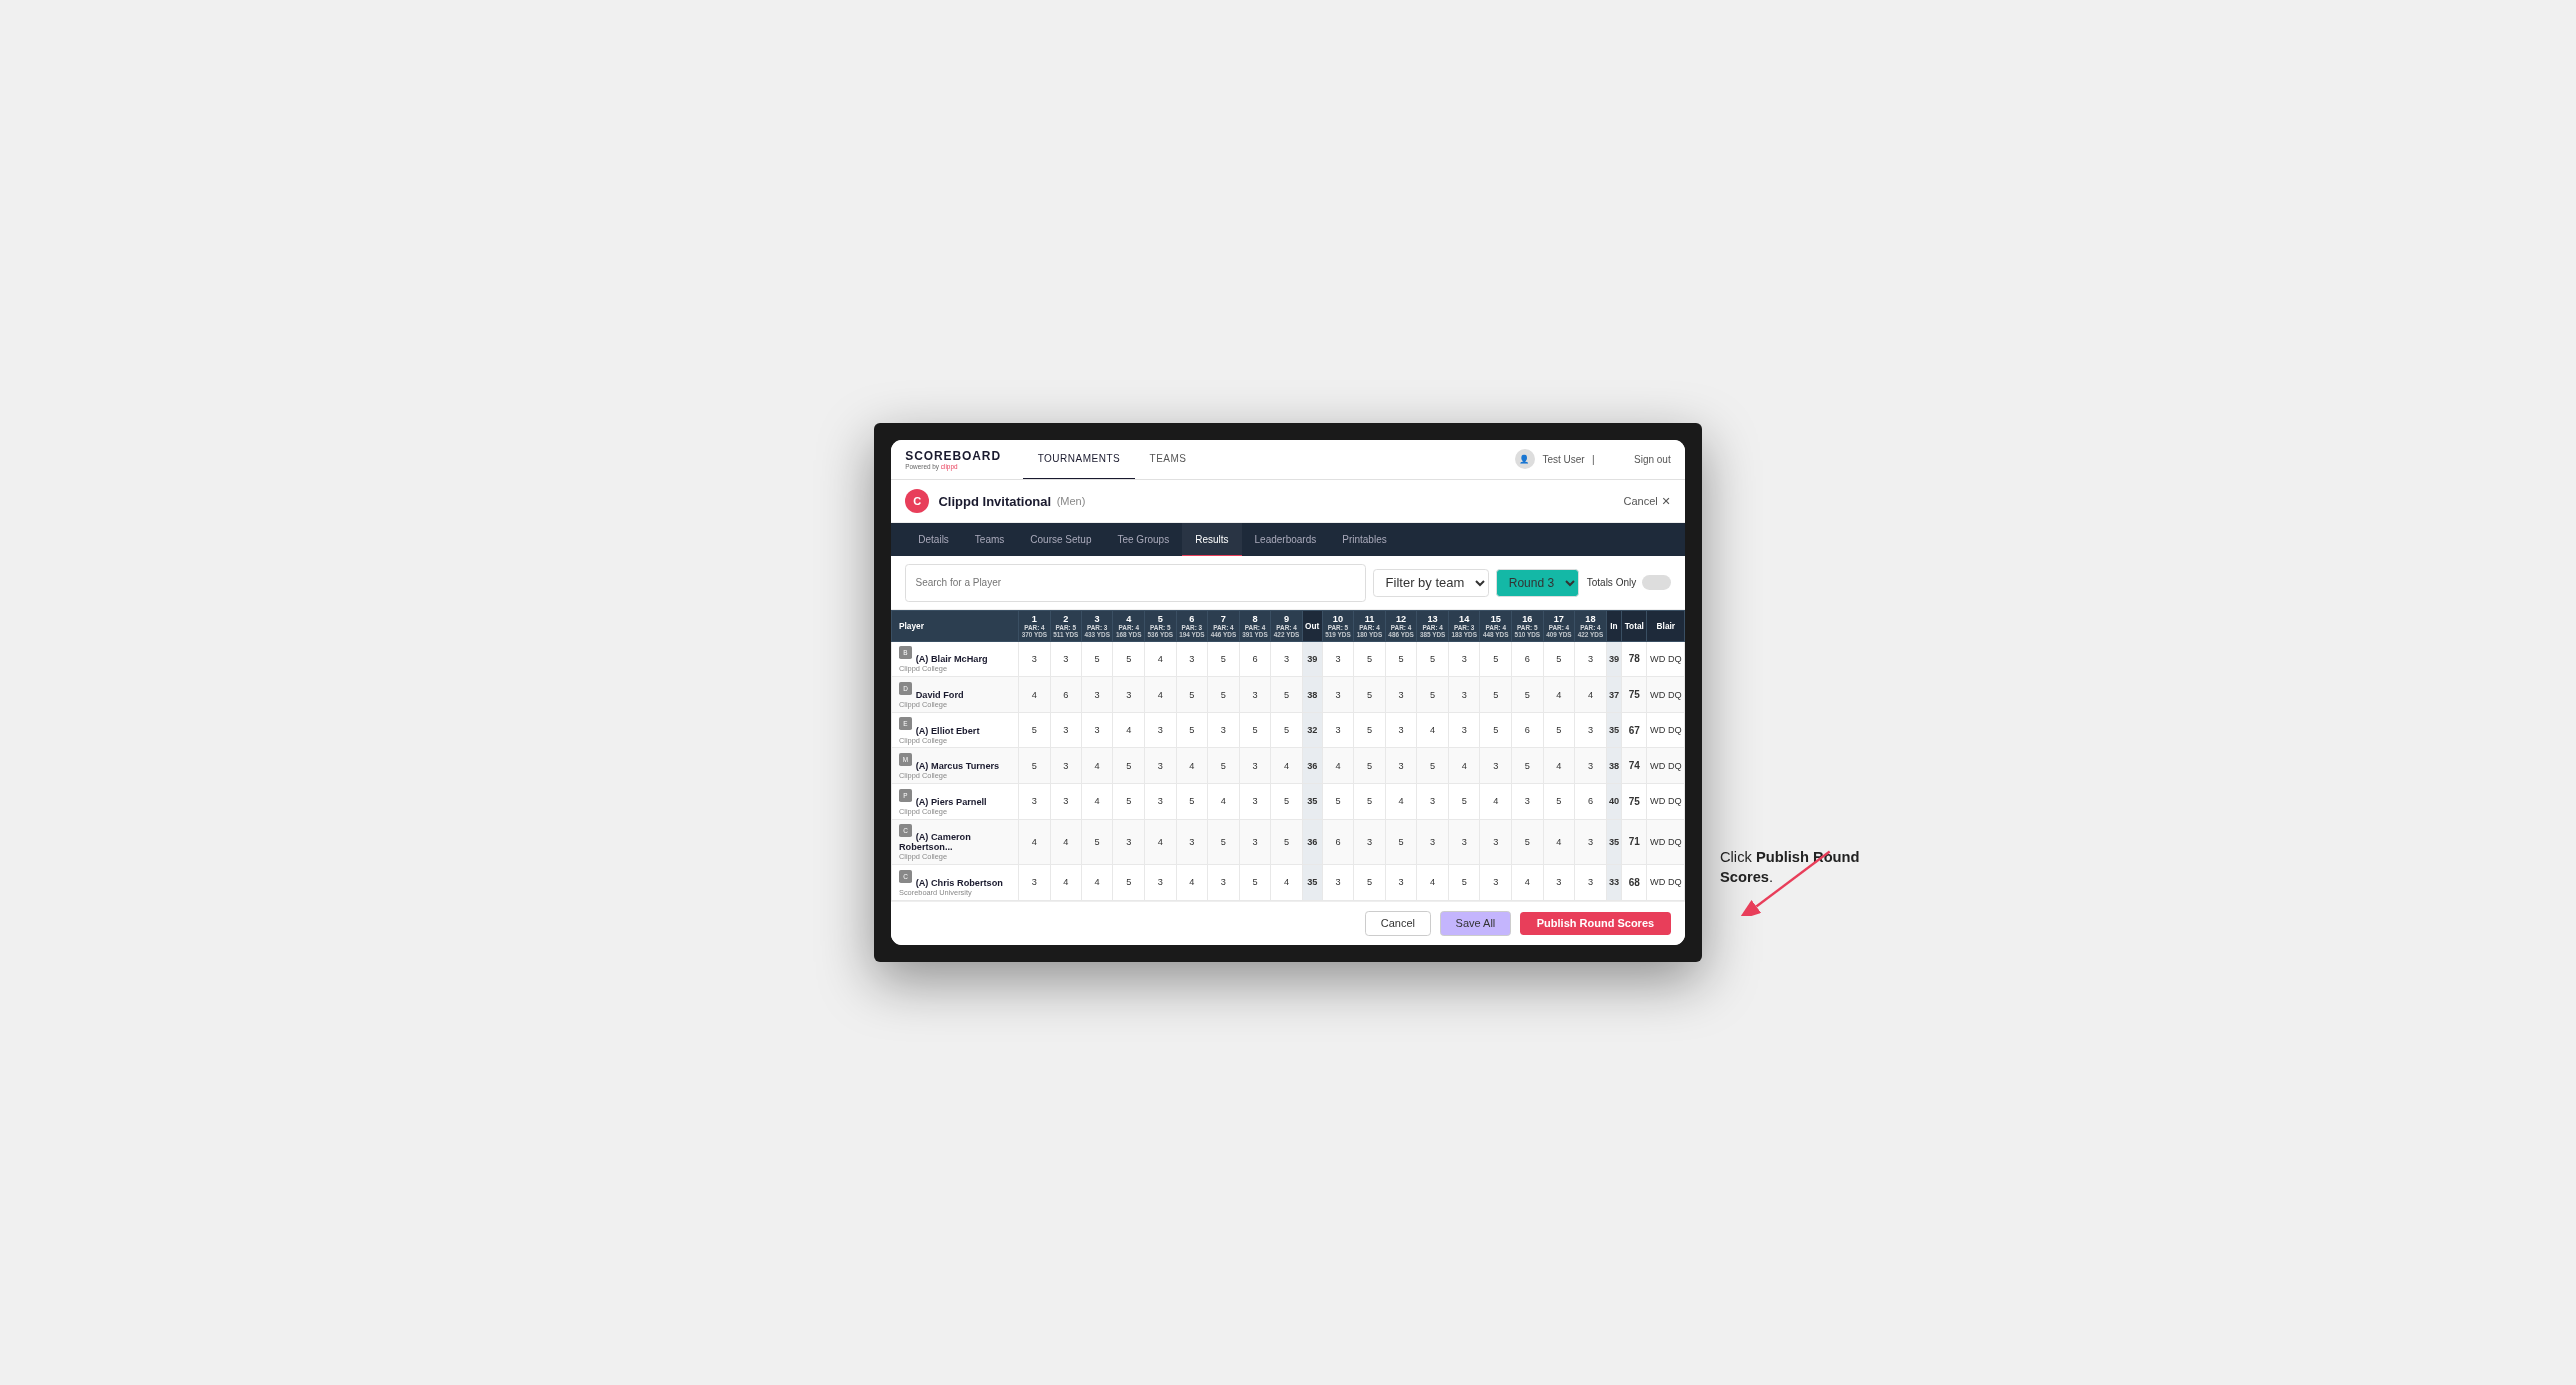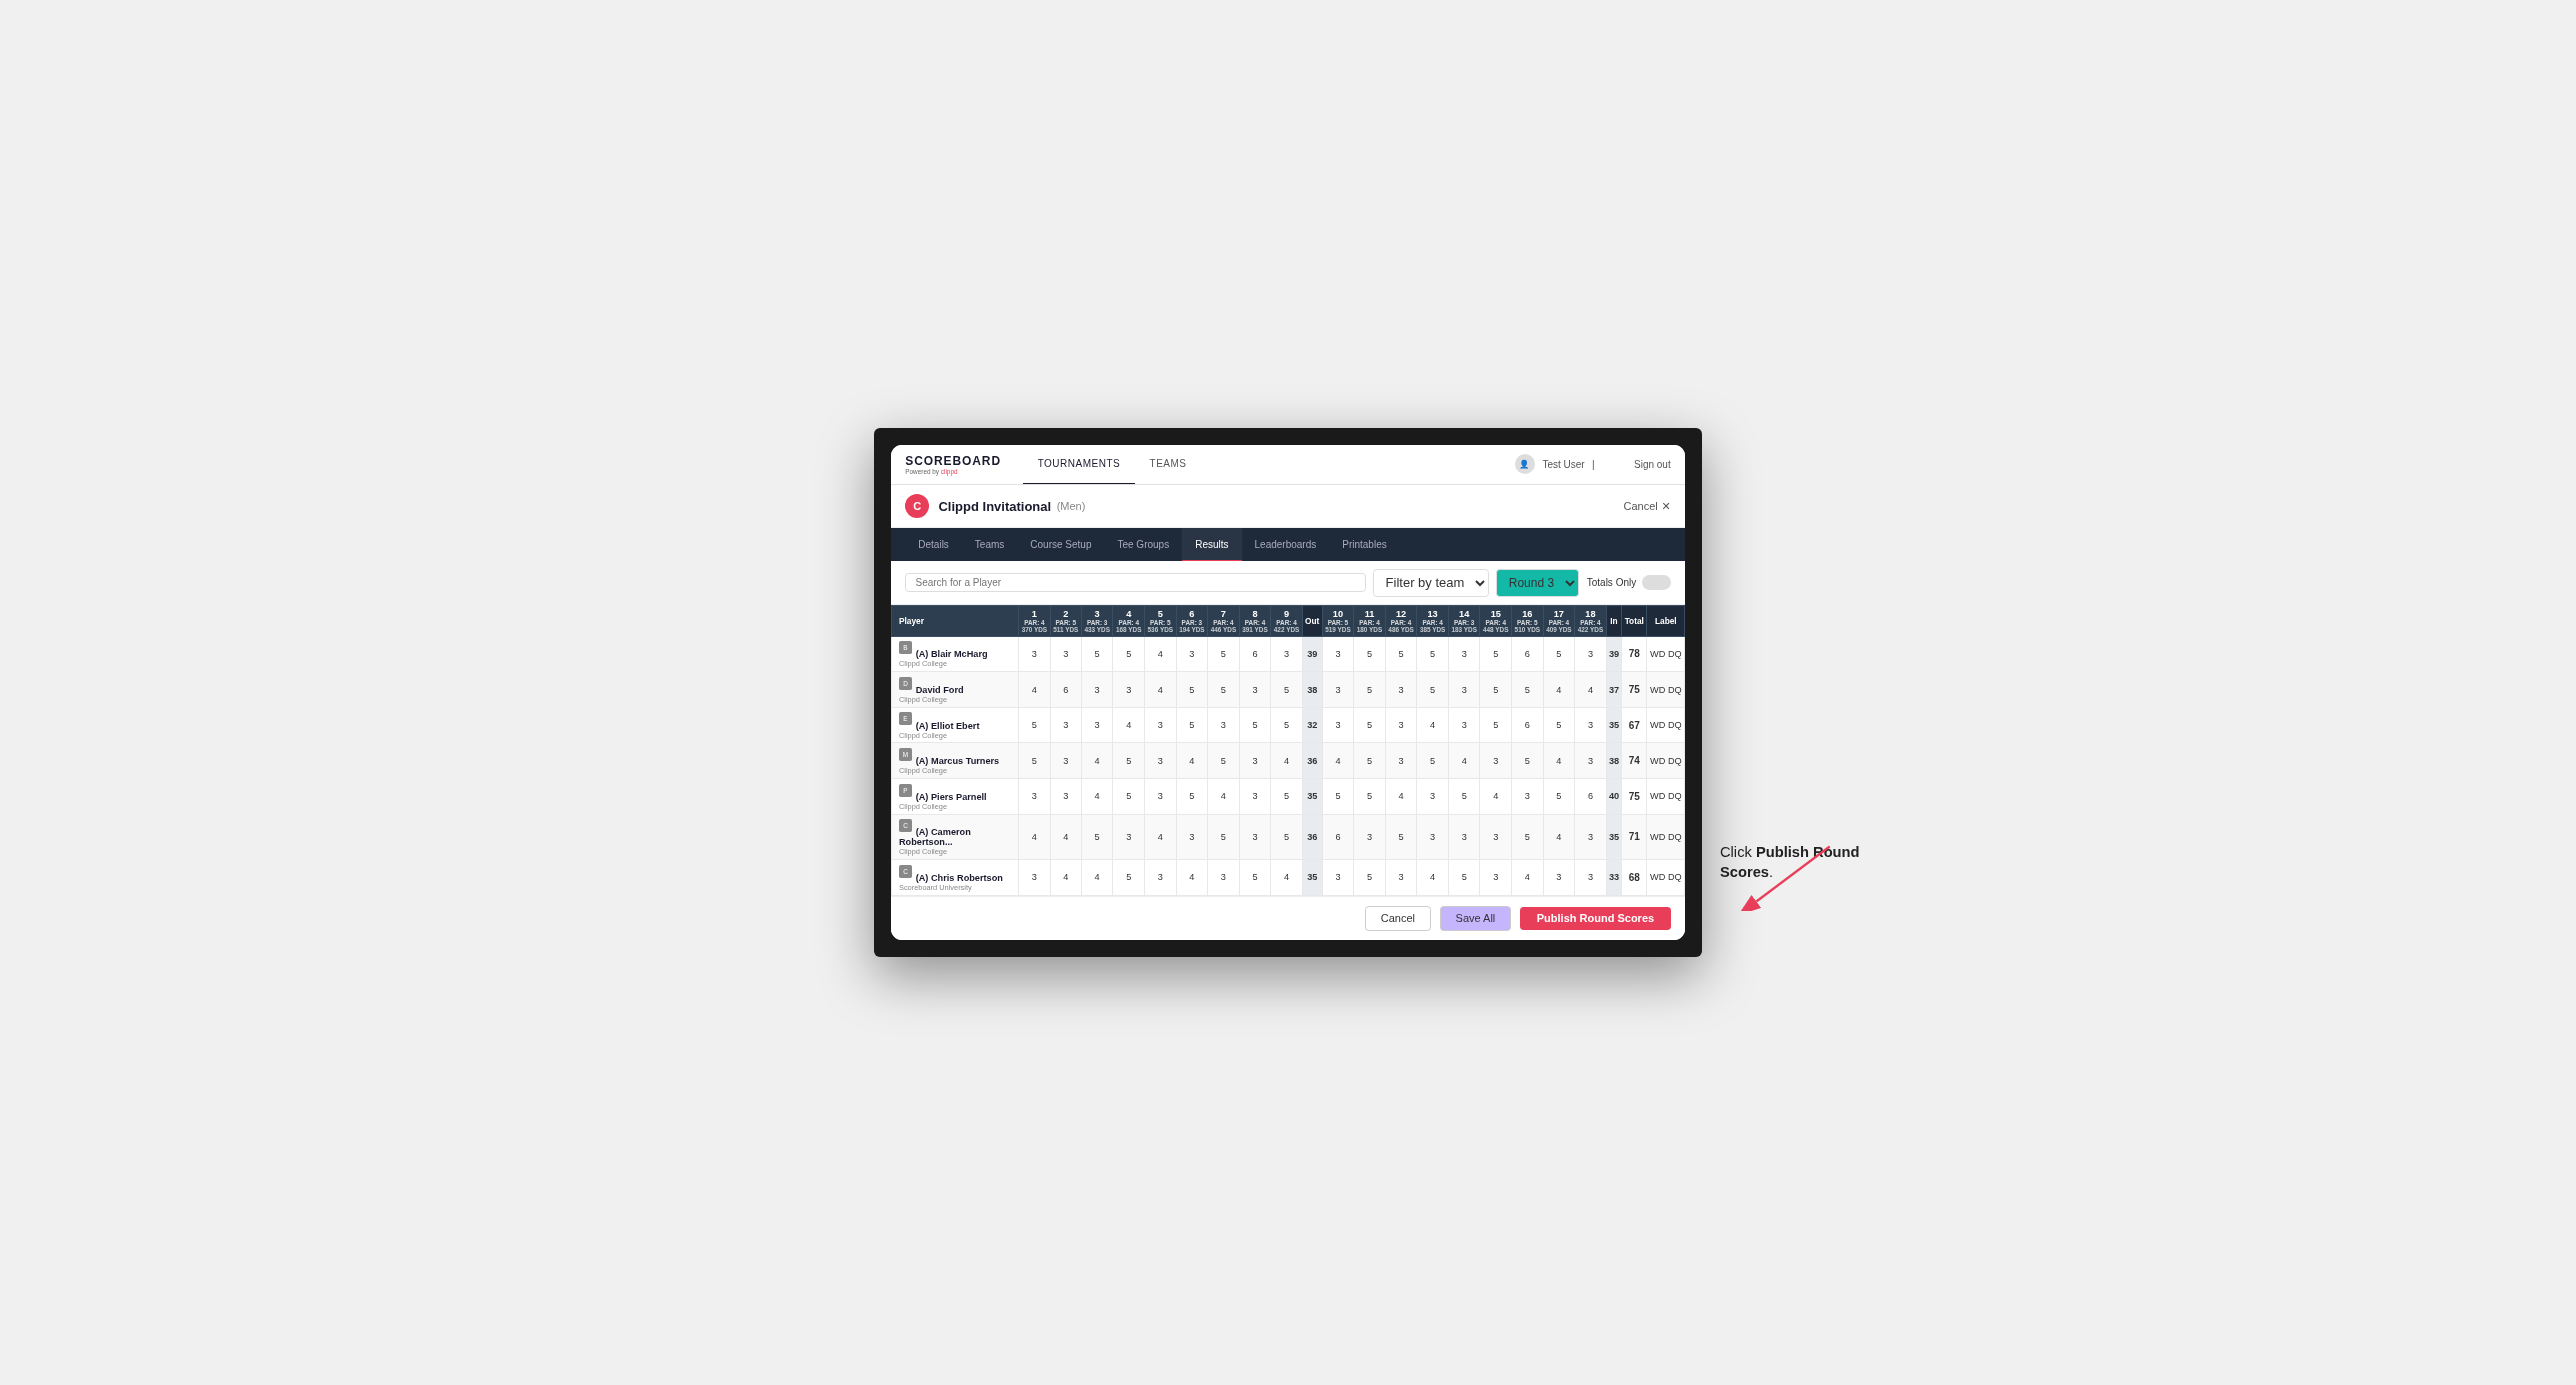--- a/index.html
+++ b/index.html
@@ -182,21 +182,21 @@
     .controls-bar {
       padding: 7.4px 14.7px;
       display: flex;
       align-items: center;
       gap: 7.4px;
       border-bottom: 0.9px solid #eee;
     }
 
     .search-input {
       flex: 1;
-      height: 19px;
+      height: 38px;
       border: 0.9px solid #ddd;
       border-radius: 3.7px;
       padding: 0 9.2px;
       font-size: 10px;
       color: #333;
       outline: none;
     }
 
     .filter-select {
       height: 28px;
@@ -568,21 +568,21 @@
                 <div class="hole-par">PAR: 4</div>
                 <div class="hole-yds">409 YDS</div>
               </th>
               <th class="hole-header">
                 <div class="hole-num">18</div>
                 <div class="hole-par">PAR: 4</div>
                 <div class="hole-yds">422 YDS</div>
               </th>
               <th class="in-header">In</th>
               <th class="total-header">Total</th>
-              <th class="total-header">Label</th>
+              <th class="total-header">Blair</th>
             </tr>
           </thead>
           <tbody id="scorecard-tbody">
           <tr>
                 <td class="player-cell">
     <span class="player-rank">B</span>
     <span style="margin-left:16.6px;">
       <div class="player-name">(A) Blair McHarg</div>
       <div class="player-team">Clippd College</div>
     </span>

